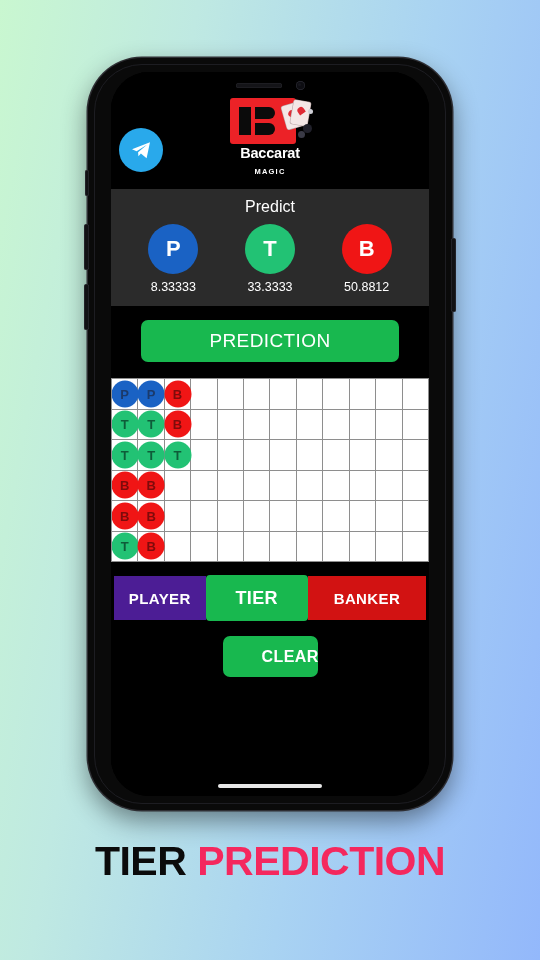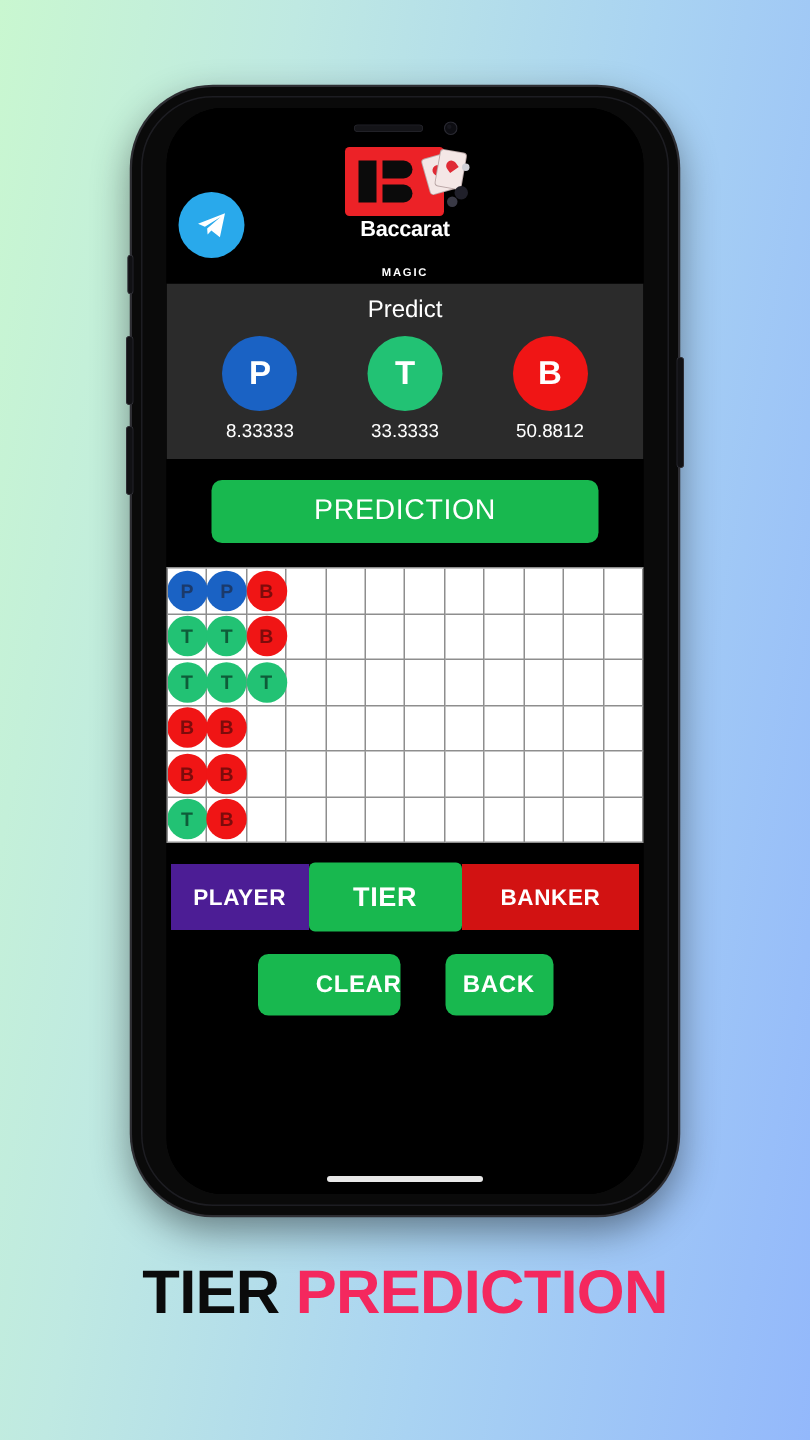--- a/index.html
+++ b/index.html
@@ -123,21 +123,21 @@
   .chip { position:absolute; border-radius:50%; }
   .chip1 { right:0; top:28px; width:9px; height:9px; background:#20202a; }
   .chip2 { right:7px; top:35px; width:7px; height:7px; background:#3a3a46; }
   .chip3 { right:-1px; top:13px; width:5px; height:5px; background:#cfcfd6; }
   .brand-name {
     font-size:14.5px; font-weight:bold; color:#fff; letter-spacing:-.2px;
     margin-top:1px;
   }
   .brand-sub {
     font-size:7.5px; font-weight:bold; color:#fff; letter-spacing:1.2px;
-    margin-top:16px;
+    margin-top:6px;
   }
 
   
   .predict-panel {
     background:#2b2b2b; flex:0 0 auto; padding:9px 0 12px;
   }
   .predict-title {
     text-align:center; color:#fff; font-size:16px; margin-bottom:8px;
   }
   .predict-row {
@@ -407,21 +407,20 @@
       </div>
 
       <div class="actions">
         <div class="act-row1">
           <button class="act-btn b-player">PLAYER</button>
           <button class="act-btn b-tier">TIER</button>
           <button class="act-btn b-banker">BANKER</button>
         </div>
         <div class="act-row2">
           <button class="act-btn b-clear">CLEAR</button>
-          <button class="act-btn b-back">BACK</button>
         </div>
       </div>
 
     </div>
 
     <div class="home-ind"></div>
   </div>
 </div>
 
 <div class="caption">

